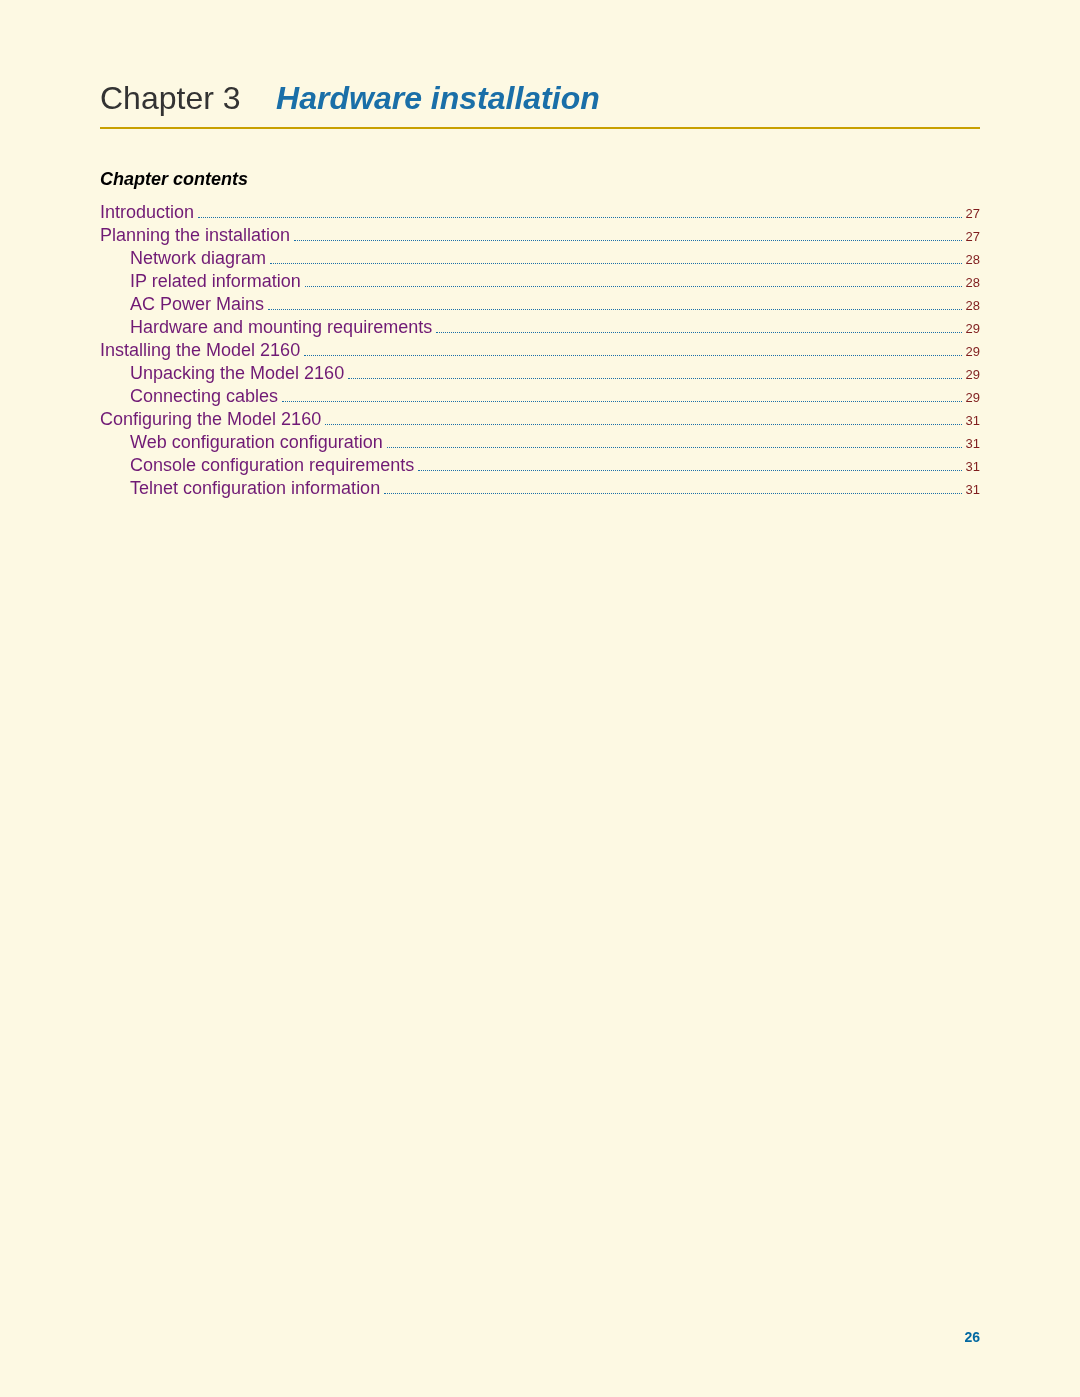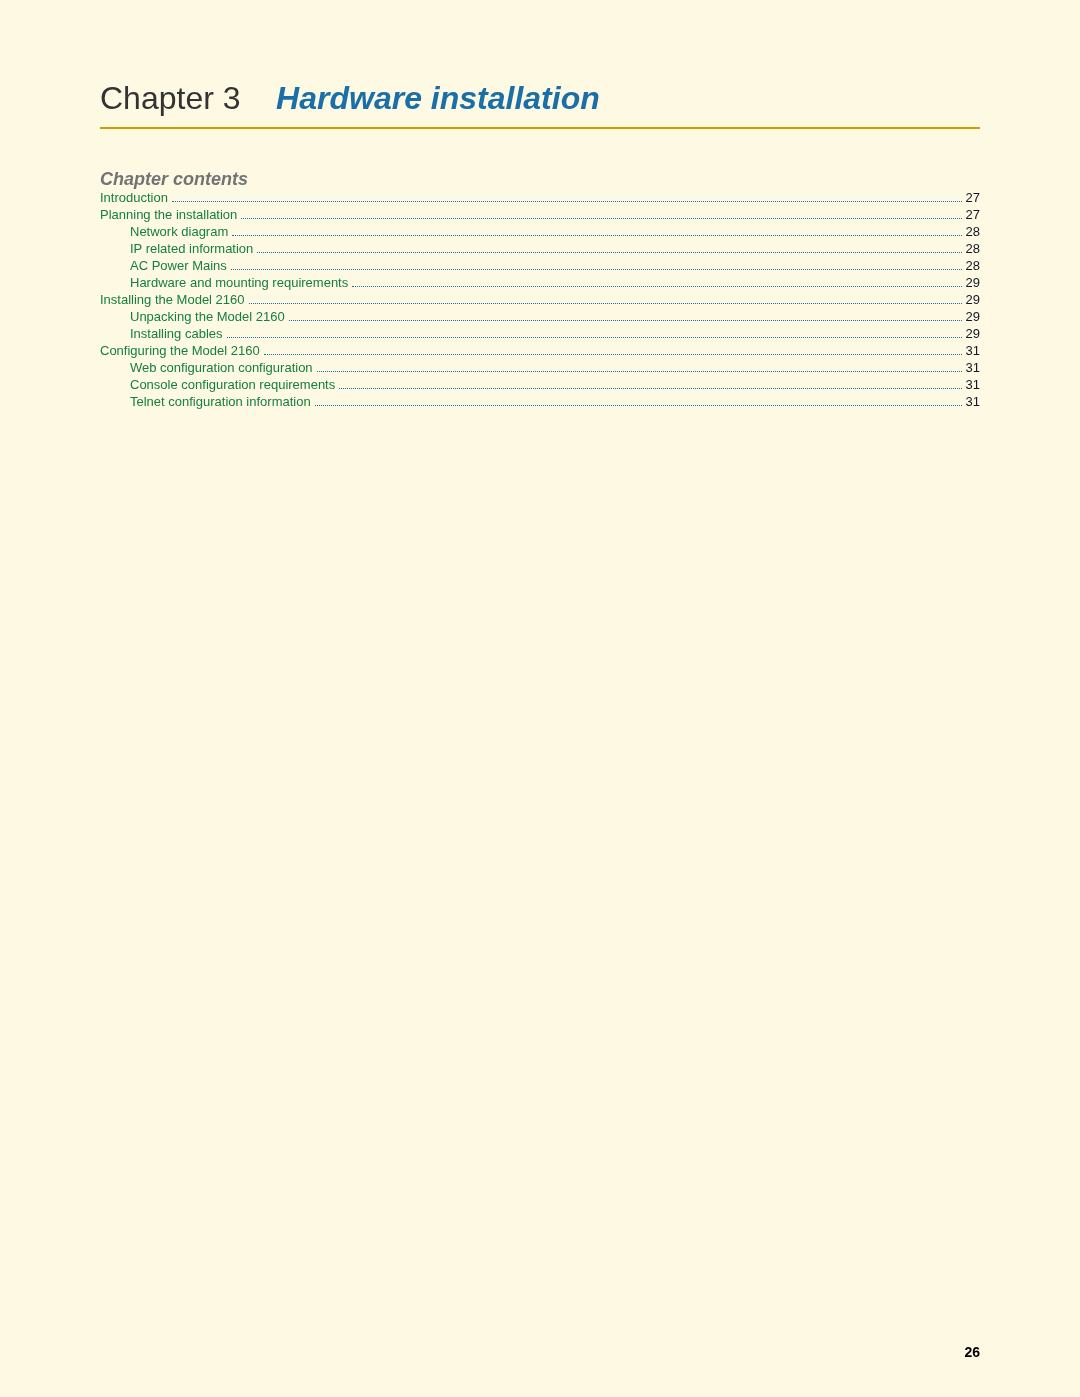--- a/index.html
+++ b/index.html
@@ -40,71 +40,72 @@
       font-size: 32px;
       color: #1a6fa8;
       font-weight: bold;
       font-style: italic;
     }
 
     .chapter-contents-heading {
       font-size: 18px;
       font-weight: bold;
       font-style: italic;
-      color: #737373;
+      color: #000000;
+      margin-bottom: 12px;
     }
 
     .toc-list {
       list-style: none;
       padding: 0;
       margin: 0;
     }
 
     .toc-item {
       display: flex;
       align-items: baseline;
       width: 100%;
       margin-bottom: 2px;
     }
 
     .toc-link {
-      color: #15803d;
+      color: #701a75;
       text-decoration: none;
-      font-size: 13px;
+      font-size: 18px;
       white-space: nowrap;
       flex-shrink: 0;
     }
 
     .toc-dots {
       flex: 1;
       border-bottom: 1px dotted #1a6fa8;
       margin: 0 4px;
       margin-bottom: 3px;
     }
 
     .toc-page {
-      color: #0f172a;
+      color: #7f1d1d;
       font-size: 13px;
       flex-shrink: 0;
     }
 
     .toc-level-1 {
       padding-left: 0px;
     }
 
     .toc-level-2 {
       padding-left: 30px;
     }
 
     .page-number {
       position: absolute;
-      bottom: 37px;
+      bottom: 52px;
       right: 100px;
       font-size: 14px;
-      color: #000000;
+      color: #0369a1;
       font-weight: bold;
     }
   </style>
 </head>
 <body>
 
 <div class="page">
 
   <div class="chapter-header">
     <h1 class="chapter-title">
@@ -152,21 +153,21 @@
       <span class="toc-link">Installing the Model 2160</span>
       <span class="toc-dots"></span>
       <span class="toc-page">29</span>
     </li>
         <li class="toc-item toc-level-2">
       <span class="toc-link">Unpacking the Model 2160</span>
       <span class="toc-dots"></span>
       <span class="toc-page">29</span>
     </li>
         <li class="toc-item toc-level-2">
-      <span class="toc-link">Installing cables</span>
+      <span class="toc-link">Connecting cables</span>
       <span class="toc-dots"></span>
       <span class="toc-page">29</span>
     </li>
         <li class="toc-item toc-level-1">
       <span class="toc-link">Configuring the Model 2160</span>
       <span class="toc-dots"></span>
       <span class="toc-page">31</span>
     </li>
         <li class="toc-item toc-level-2">
       <span class="toc-link">Web configuration configuration</span>

